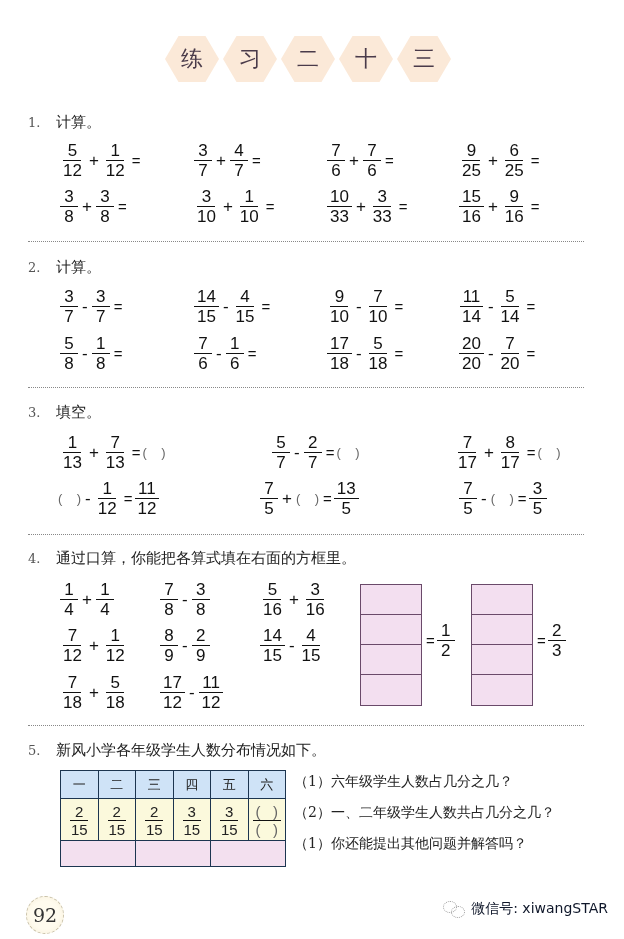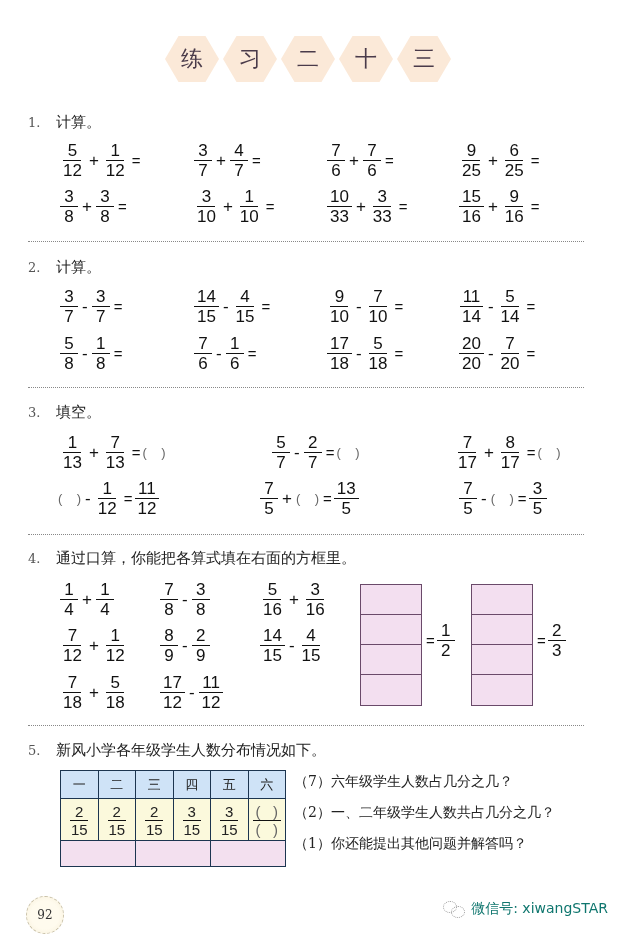--- a/index.html
+++ b/index.html
@@ -36,22 +36,22 @@
   table.grade tr.hdr td { background: #cfe3f7; height: 28px; width: 37.5px; font-family: "DejaVu Serif", serif; font-size: 13px; color: #222; }
   table.grade tr.val td { background: #fbf9dc; height: 42px; font-size: 15px; }
   table.grade tr.blank td { background: #f3e0ef; height: 26px; }
   .frac-small .n { font-size: 15px; }
   .frac-small .d { font-size: 15px; }
 
   .question { position: absolute; left: 294px; font-size: 14px; color: #222; white-space: nowrap; }
 
   .page-num { position: absolute; left: 26px; top: 896px; width: 38px; height: 38px; border-radius: 50%;
               border: 1.5px dashed #c9c1a8; background: radial-gradient(circle, #fffbee 55%, #f6eed8 100%);
-              display: flex; align-items: center; justify-content: center; font-size: 12px; color: #333; text-align: center; }
-  .watermark { position: absolute; right: 16px; top: 900px; font-family: "DejaVu Sans", sans-serif; font-size: 14px; color: #0f766e;
+              display: flex; align-items: center; justify-content: center; font-size: 19px; color: #333; text-align: center; }
+  .watermark { position: absolute; right: 16px; top: 900px; font-family: "DejaVu Sans", sans-serif; font-size: 14px; color: #0f172a;
                display: flex; align-items: center; gap: 6px; }
   .wm-icon { width: 22px; height: 16px; position: relative; }
   .wm-icon::before, .wm-icon::after { content: ""; position: absolute; border: 1.5px dotted #999; border-radius: 50%; }
   .wm-icon::before { width: 12px; height: 10px; left: 0; top: 0; }
   .wm-icon::after { width: 12px; height: 10px; left: 8px; top: 5px; }
 </style>
 </head>
 <body>
 
 <div class="title-row">
@@ -521,21 +521,21 @@
           </span></td>
   </tr>
   <tr class="blank">
     <td colspan="2"></td>
     <td colspan="2"></td>
     <td colspan="2"></td>
   </tr>
 </tbody>
   </table>
 
-<div class="question" style="top:773px">（7）六年级学生人数占几分之几？</div>
+<div class="question" style="top:773px">（1）六年级学生人数占几分之几？</div>
 <div class="question" style="top:804px">（2）一、二年级学生人数共占几分之几？</div>
 <div class="question" style="top:835px">（1）你还能提出其他问题并解答吗？</div>
 
 <div class="page-num">92</div>
 <div class="watermark">
   <span class="wm-icon"></span>
   <span>微信号: xiwangSTAR</span>
 </div>
 
 </body></html>

